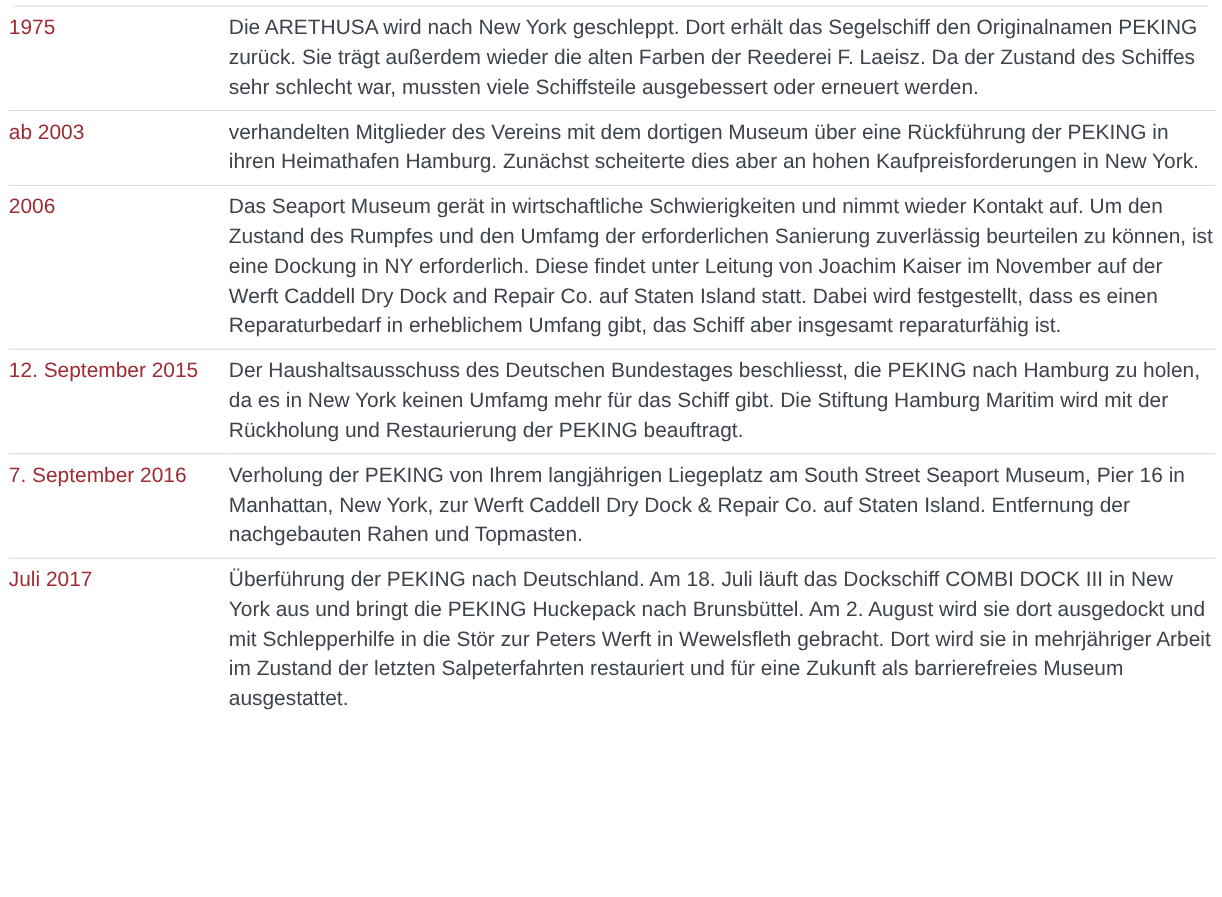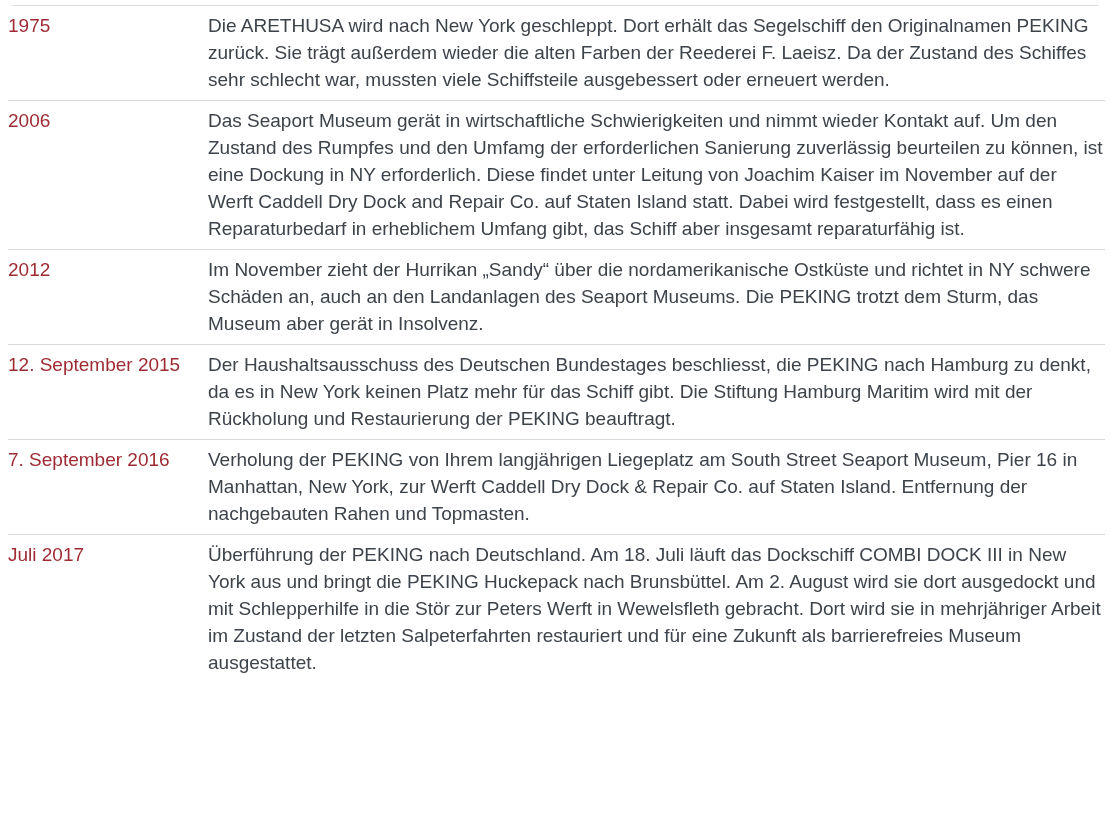--- a/index.html
+++ b/index.html
@@ -48,35 +48,35 @@
 <body>
 
 <div class="page">
   <table class="timeline">
     <tbody id="timeline-body">
   <tr>
     <td class="date-cell">1975</td>
     <td class="desc-cell">Die ARETHUSA wird nach New York geschleppt. Dort erhält das Segelschiff den Originalnamen PEKING zurück. Sie trägt außerdem wieder die alten Farben der Reederei F. Laeisz. Da der Zustand des Schiffes sehr schlecht war, mussten viele Schiffsteile ausgebessert oder erneuert werden.</td>
   </tr>
 
+  <tr>
+    <td class="date-cell">ab 2003</td>
+    <td class="desc-cell">verhandelten Mitglieder des Vereins mit dem dortigen Museum über eine Rückführung der PEKING in ihren Heimathafen Hamburg. Zunächst scheiterte dies aber an hohen Kaufpreisforderungen in New York.</td>
+  </tr>
 
   <tr>
     <td class="date-cell">2006</td>
     <td class="desc-cell">Das Seaport Museum gerät in wirtschaftliche Schwierigkeiten und nimmt wieder Kontakt auf. Um den Zustand des Rumpfes und den Umfamg der erforderlichen Sanierung zuverlässig beurteilen zu können, ist eine Dockung in NY erforderlich. Diese findet unter Leitung von Joachim Kaiser im November auf der Werft Caddell Dry Dock and Repair Co. auf Staten Island statt. Dabei wird festgestellt, dass es einen Reparaturbedarf in erheblichem Umfang gibt, das Schiff aber insgesamt reparaturfähig ist.</td>
   </tr>
 
-  <tr>
-    <td class="date-cell">2012</td>
-    <td class="desc-cell">Im November zieht der Hurrikan „Sandy“ über die nordamerikanische Ostküste und richtet in NY schwere Schäden an, auch an den Landanlagen des Seaport Museums. Die PEKING trotzt dem Sturm, das Museum aber gerät in Insolvenz.</td>
-  </tr>
 
 
   <tr>
     <td class="date-cell">12. September 2015</td>
-    <td class="desc-cell">Der Haushaltsausschuss des Deutschen Bundestages beschliesst, die PEKING nach Hamburg zu denkt, da es in New York keinen Platz mehr für das Schiff gibt. Die Stiftung Hamburg Maritim wird mit der Rückholung und Restaurierung der PEKING beauftragt.</td>
+    <td class="desc-cell">Der Haushaltsausschuss des Deutschen Bundestages beschliesst, die PEKING nach Hamburg zu holen, da es in New York keinen Umfamg mehr für das Schiff gibt. Die Stiftung Hamburg Maritim wird mit der Rückholung und Restaurierung der PEKING beauftragt.</td>
   </tr>
 
   <tr>
     <td class="date-cell">7. September 2016</td>
     <td class="desc-cell">Verholung der PEKING von Ihrem langjährigen Liegeplatz am South Street Seaport Museum, Pier 16 in Manhattan, New York, zur Werft Caddell Dry Dock &amp; Repair Co. auf Staten Island. Entfernung der nachgebauten Rahen und Topmasten.</td>
   </tr>
 
   <tr>
     <td class="date-cell">Juli 2017</td>
     <td class="desc-cell">Überführung der PEKING nach Deutschland. Am 18. Juli läuft das Dockschiff COMBI DOCK III in New York aus und bringt die PEKING Huckepack nach Brunsbüttel. Am 2. August wird sie dort ausgedockt und mit Schlepperhilfe in die Stör zur Peters Werft in Wewelsfleth gebracht. Dort wird sie in mehrjähriger Arbeit im Zustand der letzten Salpeterfahrten restauriert und für eine Zukunft als barrierefreies Museum ausgestattet.</td>

